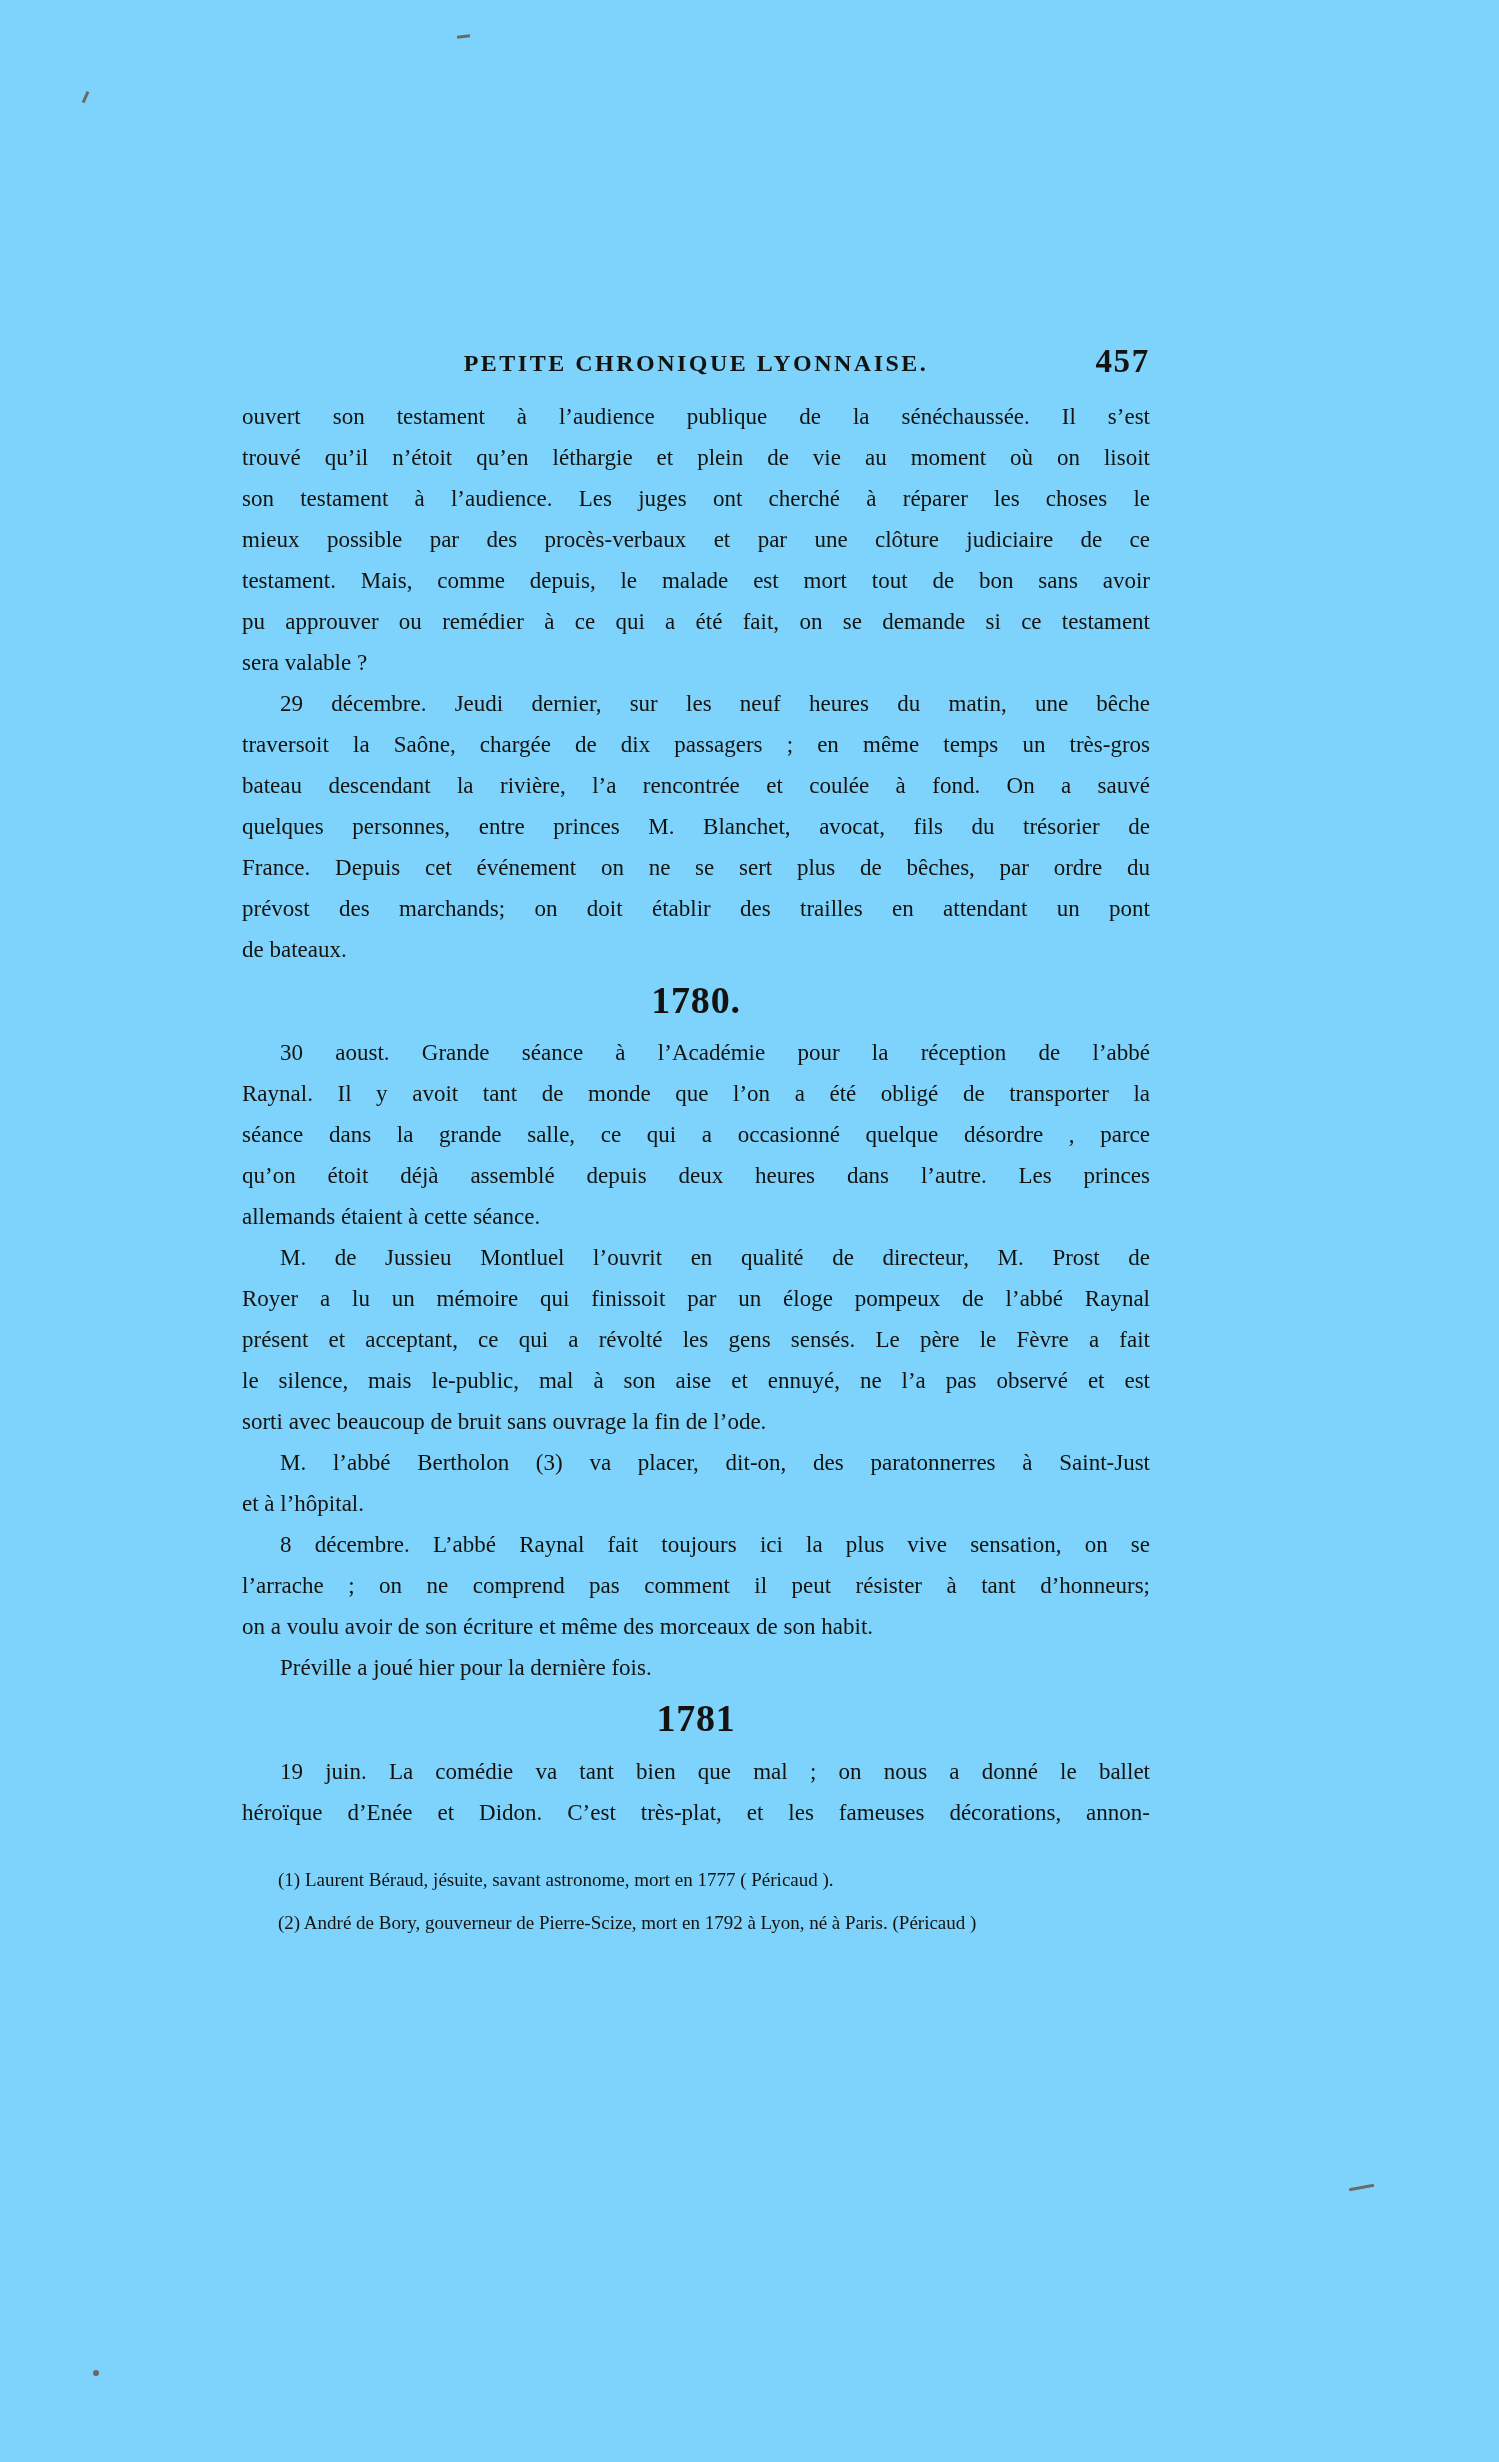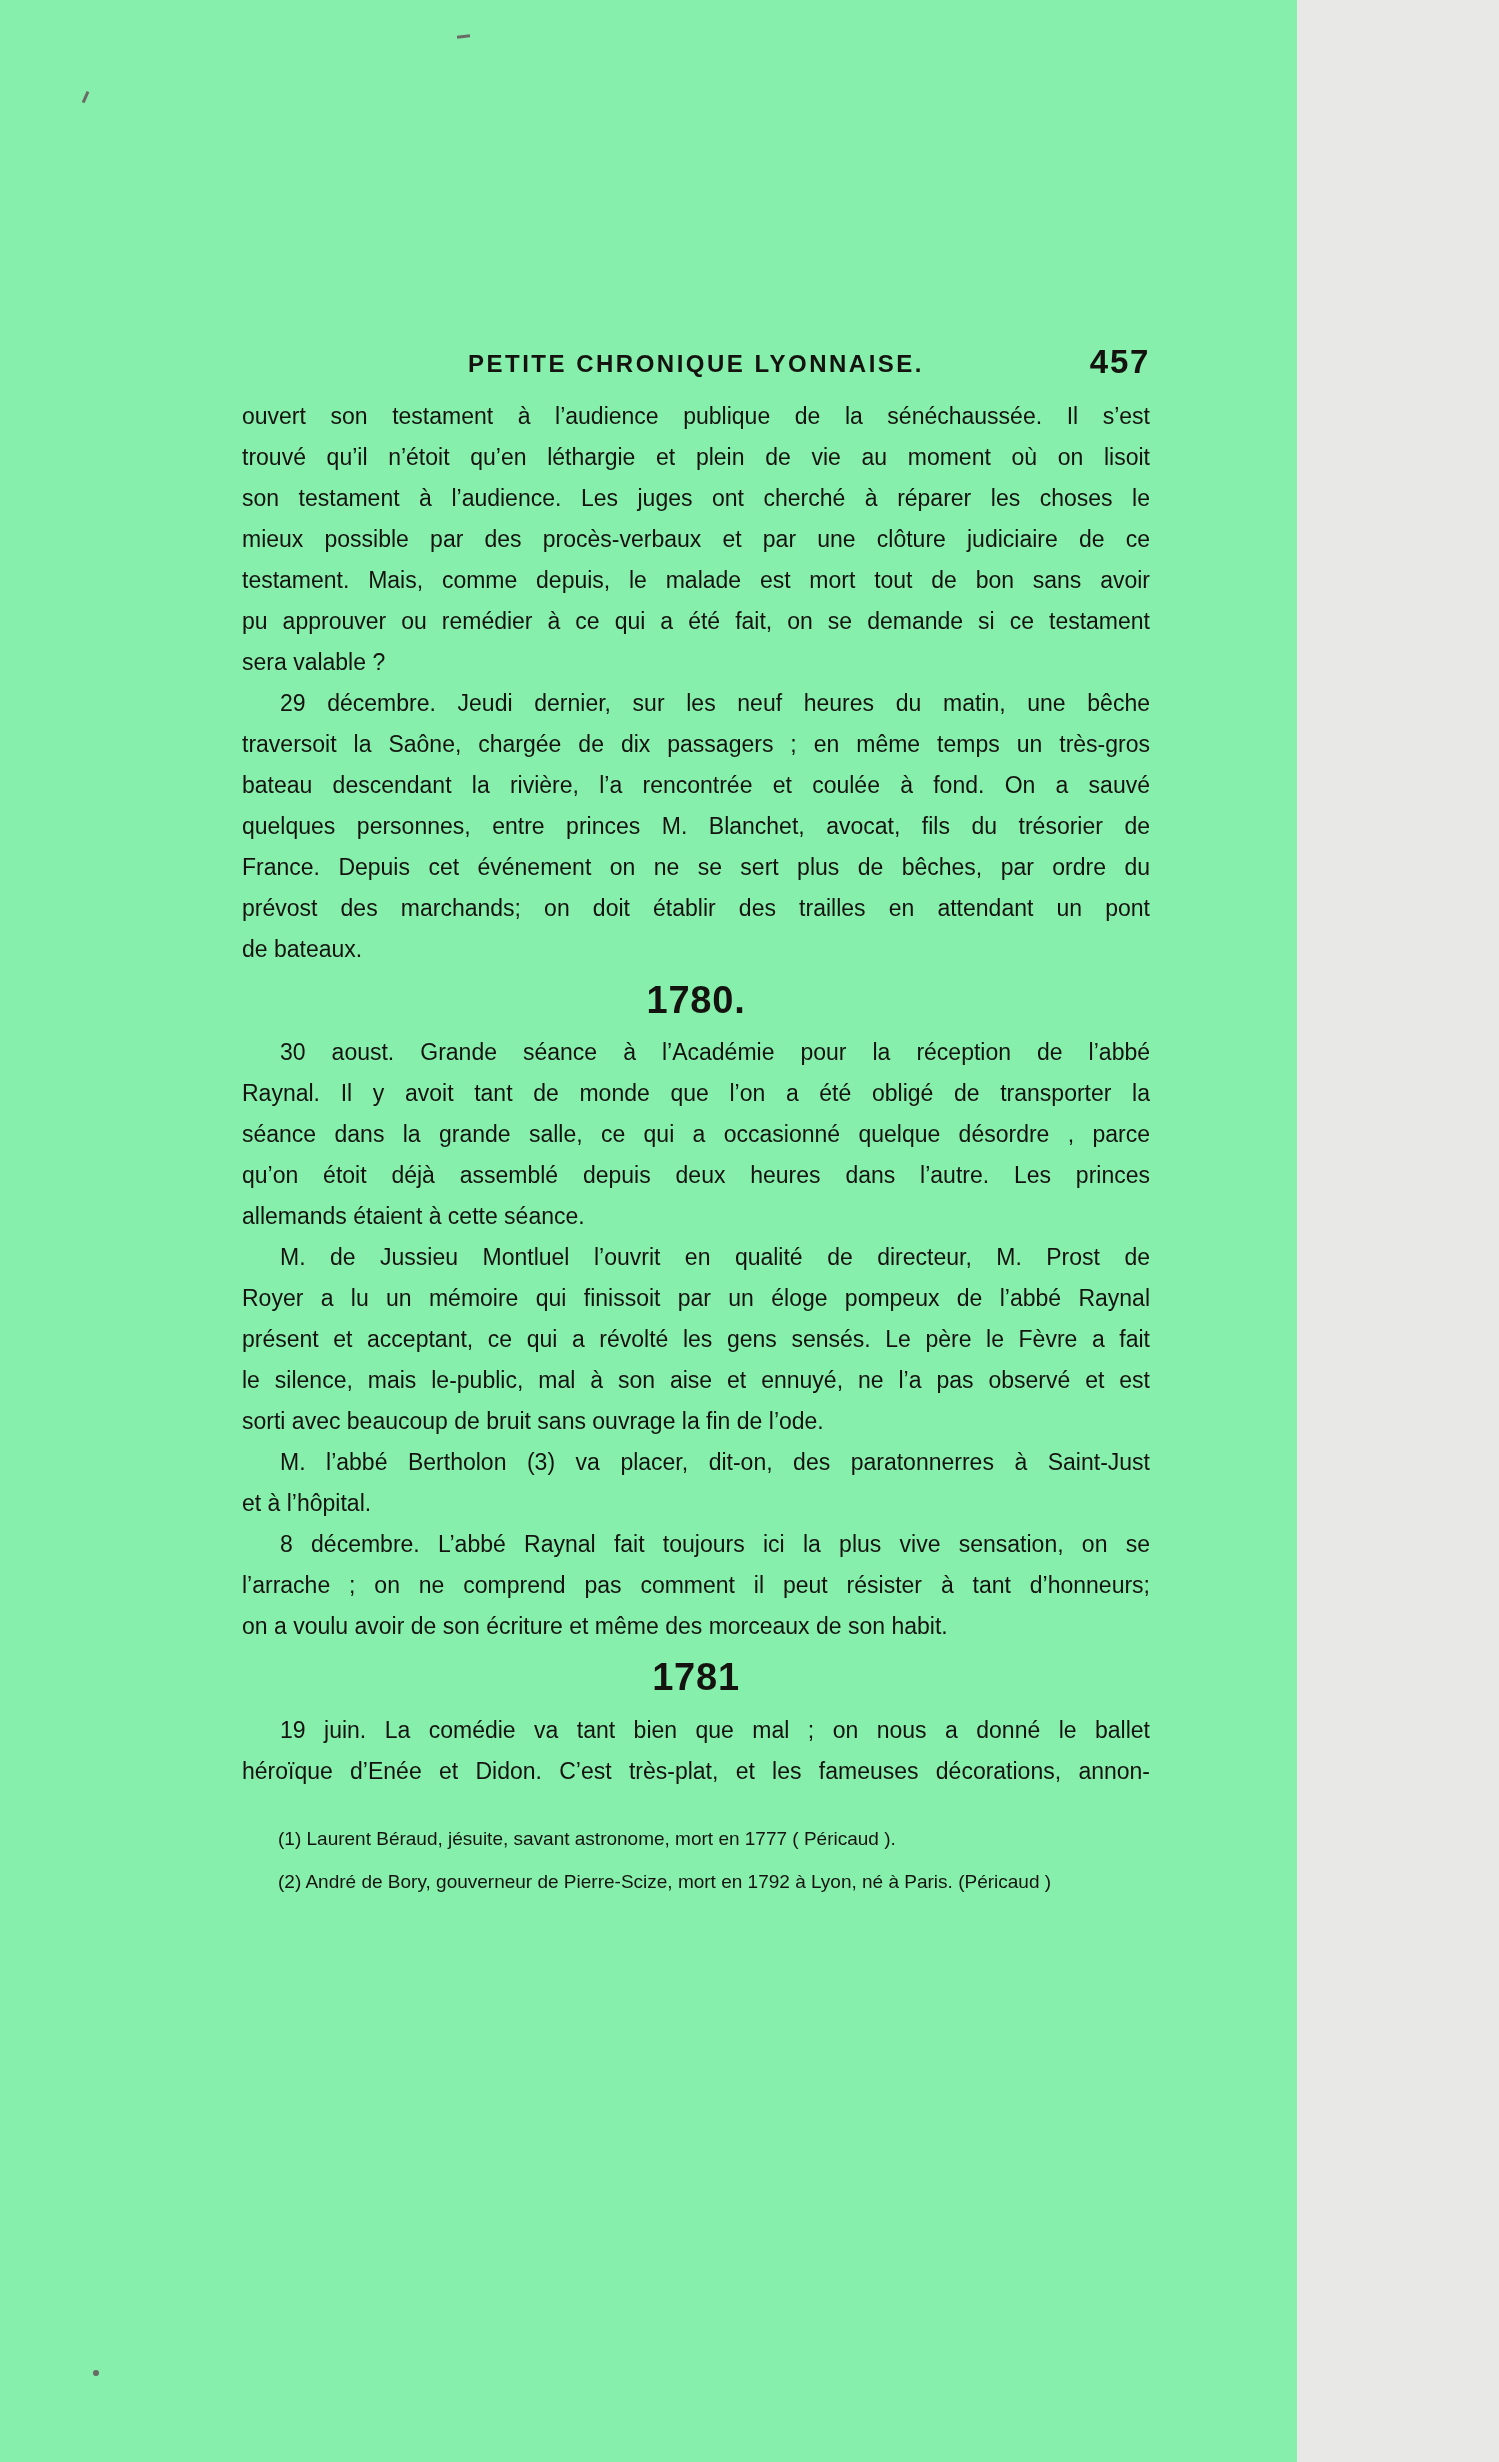--- a/index.html
+++ b/index.html
@@ -1,21 +1,21 @@
 <!DOCTYPE html>
 <html style="font-size:13.2px"><head>
 <meta charset="utf-8">
 <style>
   html, body { margin: 0; padding: 0; background: #e8e8e6; }
   .page {
     position: relative;
-    width: 1297px;
+    width: 1499px;
     height: 2462px;
-    background: #86efac;
-    font-family: Liberation Sans, sans-serif;
+    background: #7dd3fc;
+    font-family: Liberation Serif, serif;
     color: #15130f;
     overflow: hidden;
   }
   .content {
     position: absolute;
     left: 242px;
     top: 343px;
     width: 908px;
   }
   .page-header {
@@ -118,20 +118,23 @@
         </div>
         <div class="paragraph indented">
           <div class="line">M. l’abbé Bertholon (3) va placer, dit-on, des  paratonnerres à Saint-Just</div>
           <div class="line last">et à l’hôpital.</div>
         </div>
         <div class="paragraph indented">
           <div class="line">8 décembre. L’abbé Raynal fait toujours ici la plus vive sensation, on se</div>
           <div class="line">l’arrache ;  on ne comprend pas comment il peut résister à tant d’honneurs;</div>
           <div class="line last">on a voulu avoir de son écriture et même des morceaux de son habit.</div>
         </div>
+        <div class="paragraph indented">
+          <div class="line last">Préville a joué hier pour la dernière fois.</div>
+        </div>
         <div class="year-heading">1781</div>
         <div class="paragraph indented">
           <div class="line">19 juin. La comédie va tant bien que mal ; on nous a donné le ballet</div>
           <div class="line">héroïque d’Enée et Didon. C’est très-plat, et les fameuses décorations, annon-</div>
         </div>
       </div>
 
     <div class="footnotes">
         <div class="footnote">(1) Laurent Béraud, jésuite, savant astronome, mort en 1777 ( Péricaud ).</div>
         <div class="footnote">(2) André de Bory, gouverneur de Pierre-Scize, mort en 1792 à Lyon, né à Paris. (Péricaud )</div>

